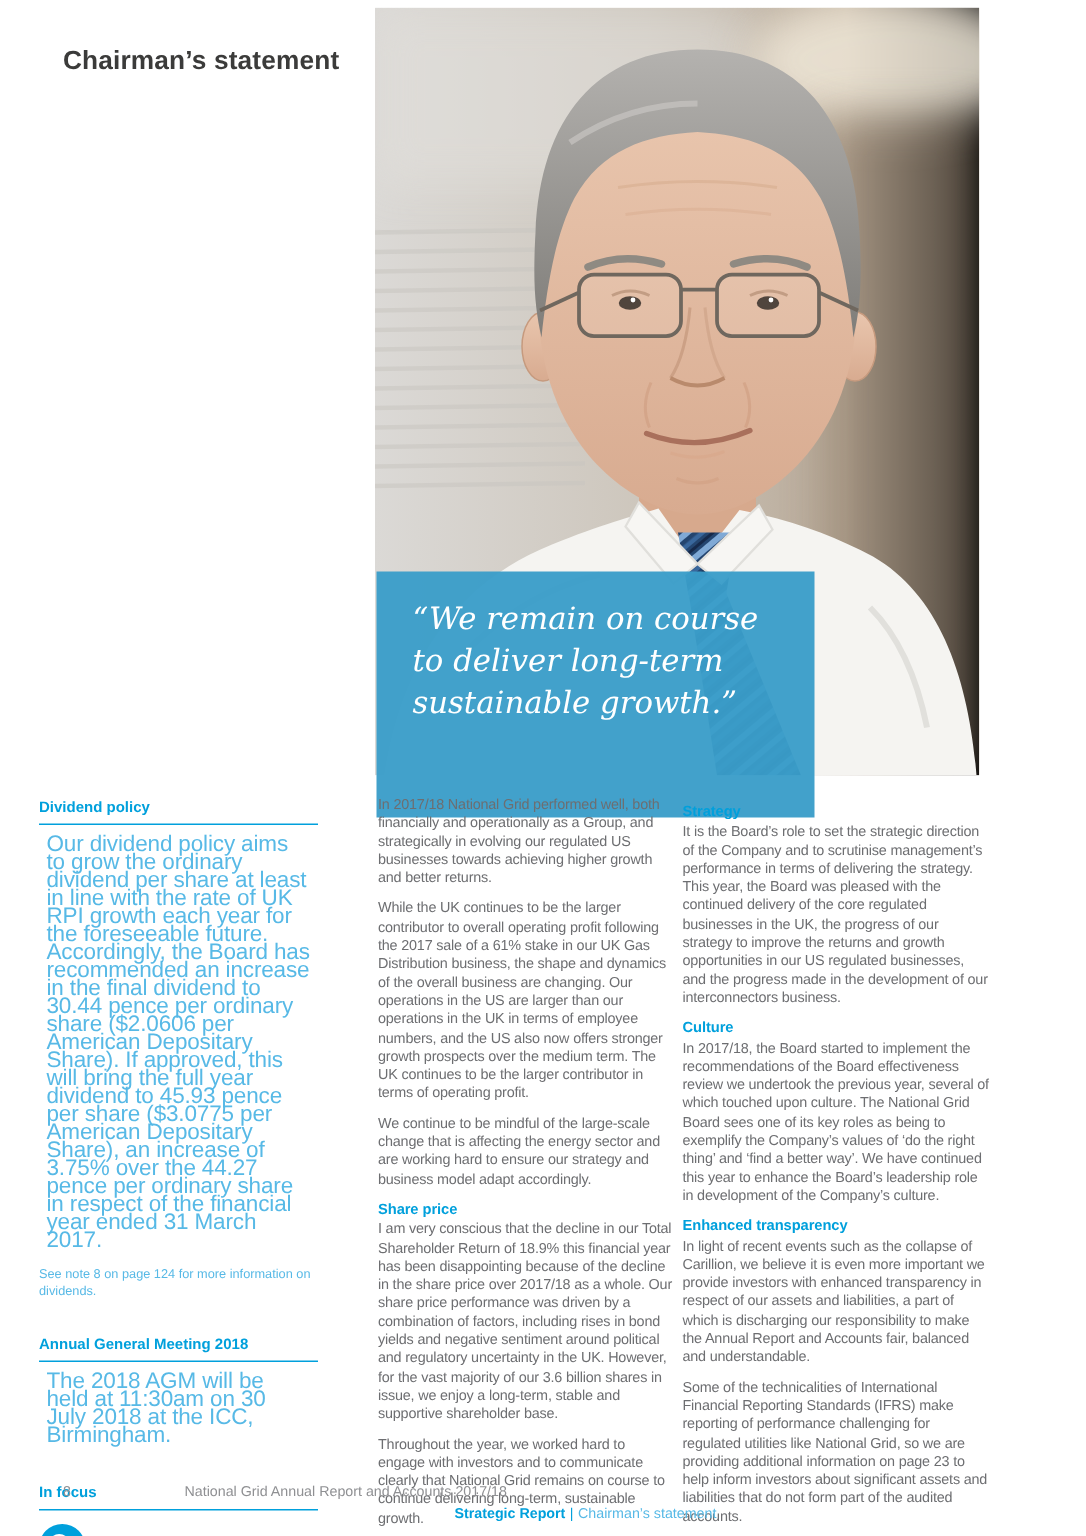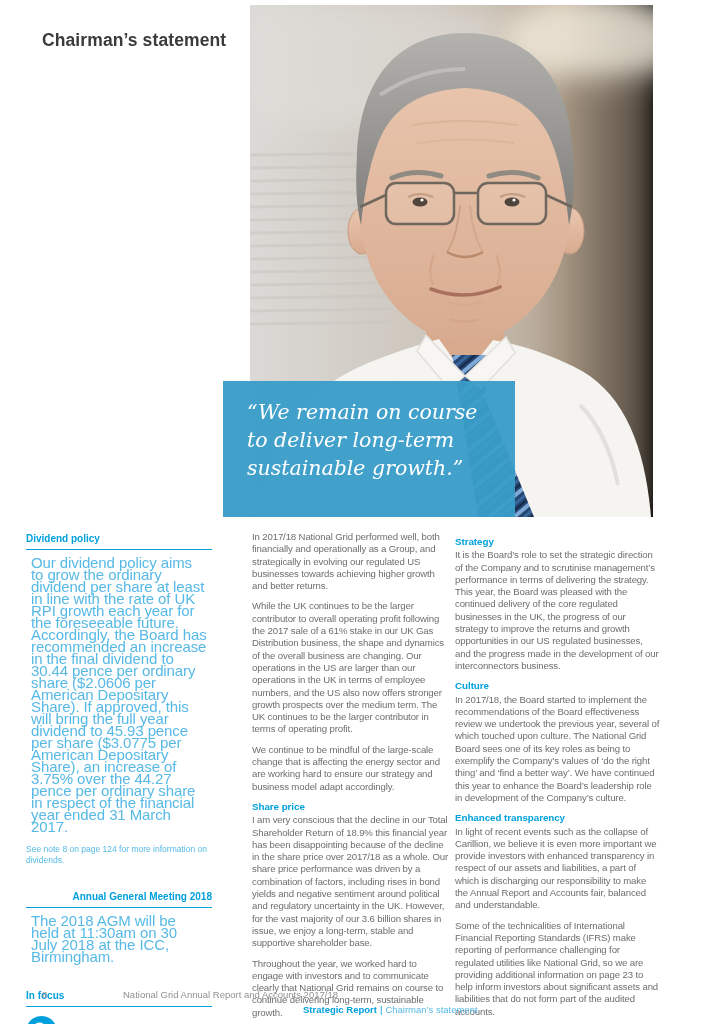--- a/index.html
+++ b/index.html
@@ -9,37 +9,37 @@
   }
   
   .page-title{
     position:absolute;left:42px;top:30px;margin:0;
     font-size:17.5px;font-weight:bold;color:#3b3b3a;letter-spacing:0.1px;
   }
   
   .photo{position:absolute;left:250px;top:5px;width:403px;height:512px;overflow:hidden;}
   
   .quote-box{
-    position:absolute;left:223px;top:381px;width:292px;height:136px;
+    position:absolute;left:251px;top:381px;width:292px;height:164px;
     background:rgba(58,157,201,0.96);
   }
   .quote-text{
     position:absolute;left:24px;top:17px;width:240px;
     font-family:"DejaVu Serif", serif;font-style:italic;
     font-size:20.5px;line-height:1.37;color:#ffffff;
   }
   
   .sidebar{position:absolute;left:26px;top:533px;width:186px;}
   .sidebar h2{
     margin:0 0 7px 0;padding:0 0 5px 0;font-size:10px;font-weight:bold;
     color:#00a0dc;border-bottom:1px solid #00a0dc;
   }
   .sidebar .sb-body{margin:5px;font-size:15px;line-height:12px;color:#57b9e6;letter-spacing:-0.1px;}
   .sidebar .sb-note{margin:11px 0 0 0;font-size:8.5px;line-height:10.5px;color:#57b9e6;}
-  .sidebar .sec-agm h2{margin-top:26px;text-align:right;}
+  .sidebar .sec-agm h2{margin-top:26px;}
   .sidebar .sec-focus h2{margin-top:27px;}
   .focus-icon{margin:9px 0 8px 0;width:31px;height:31px;}
   .link-title{font-size:10px;font-weight:normal;color:#00a0dc;margin:0 0 6px 0;}
   .link-url{font-size:9.6px;line-height:12px;color:#57b9e6;cursor:pointer;}
   .kpi-title{font-size:10px;font-weight:normal;color:#00a0dc;margin:22px 0 1px 0;}
   .kpi-pages{font-size:9.6px;color:#57b9e6;}
   
   .body-col{position:absolute;top:531px;color:#6d6e71;font-size:9.6px;line-height:12.3px;letter-spacing:-0.13px;}
   .col1{left:252px;width:197px;}
   .col2{left:455px;width:205px;}

